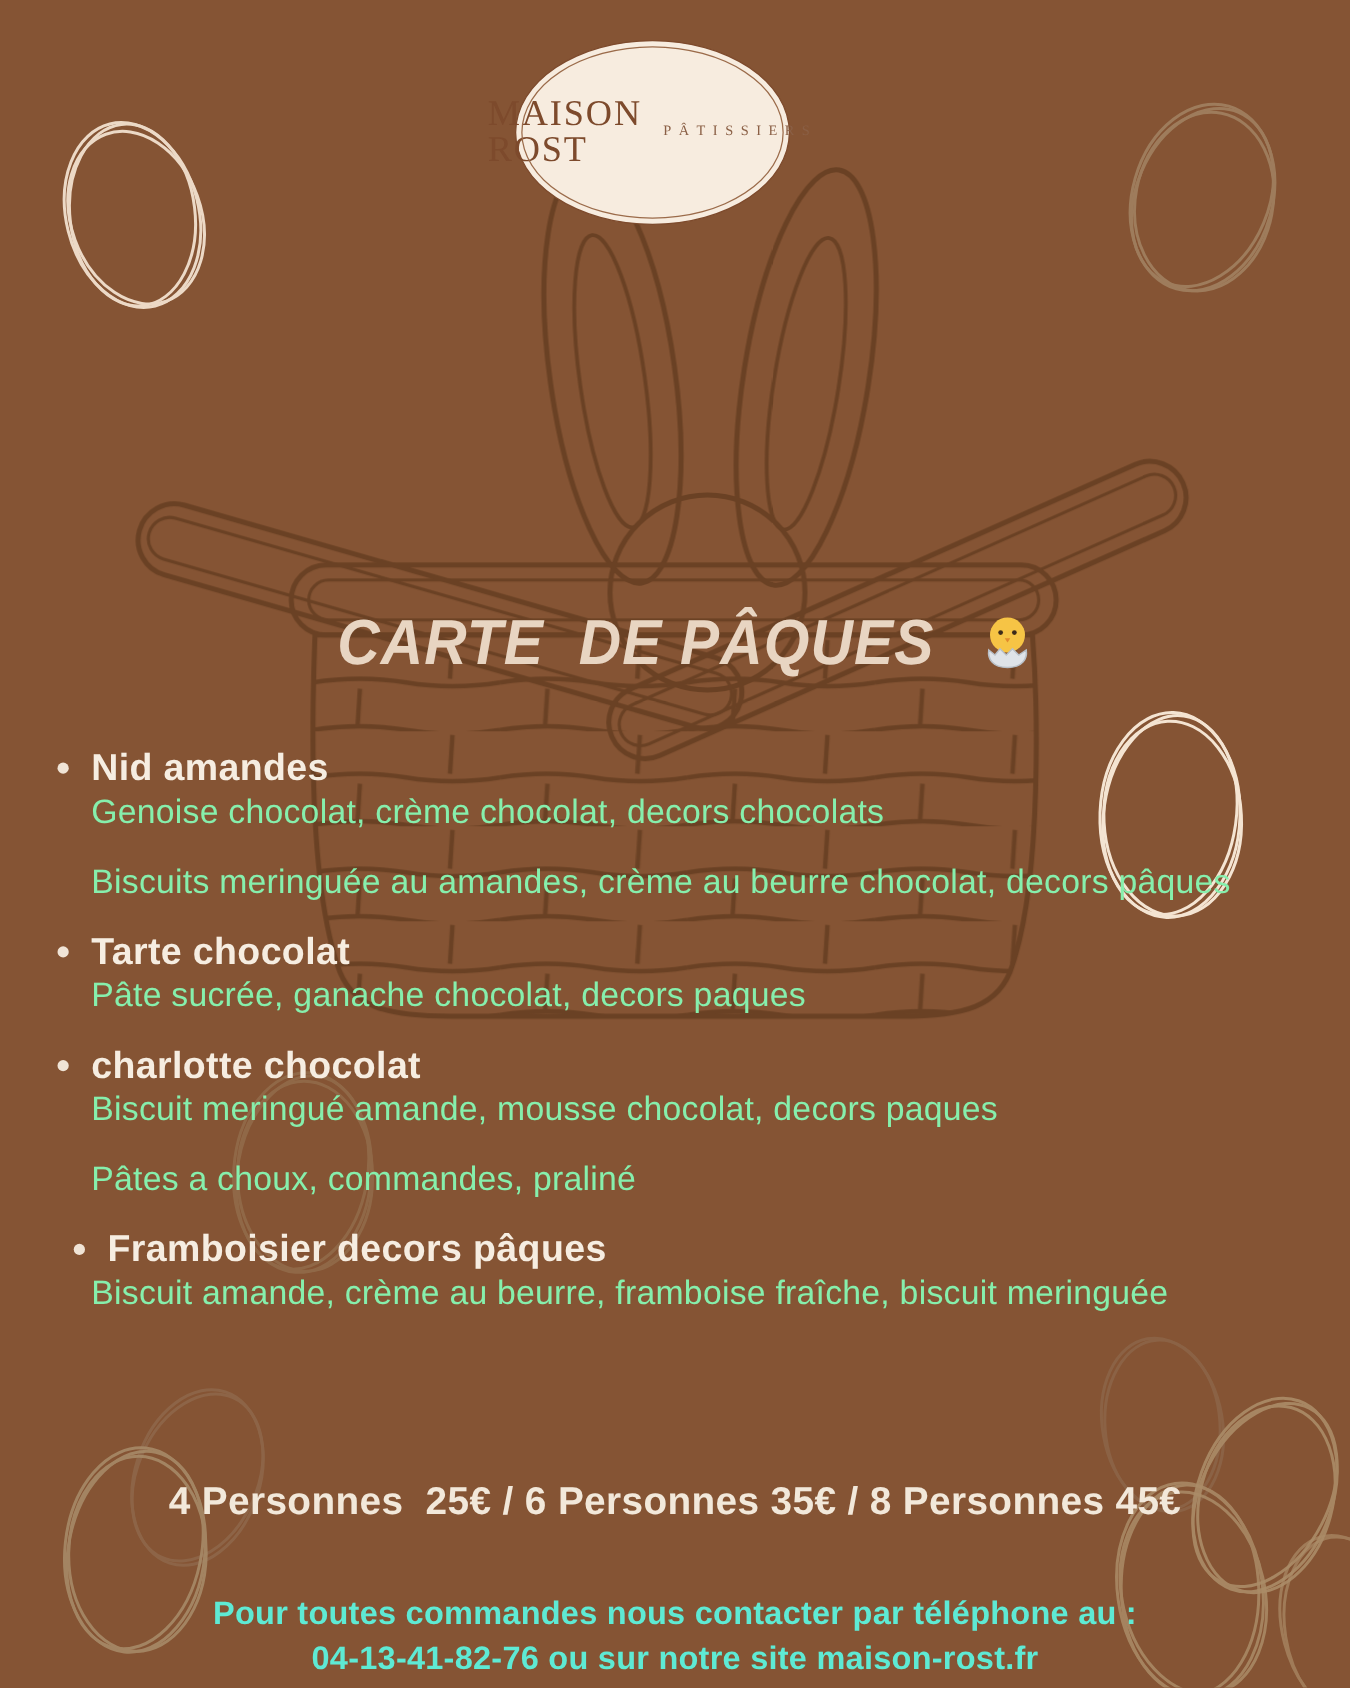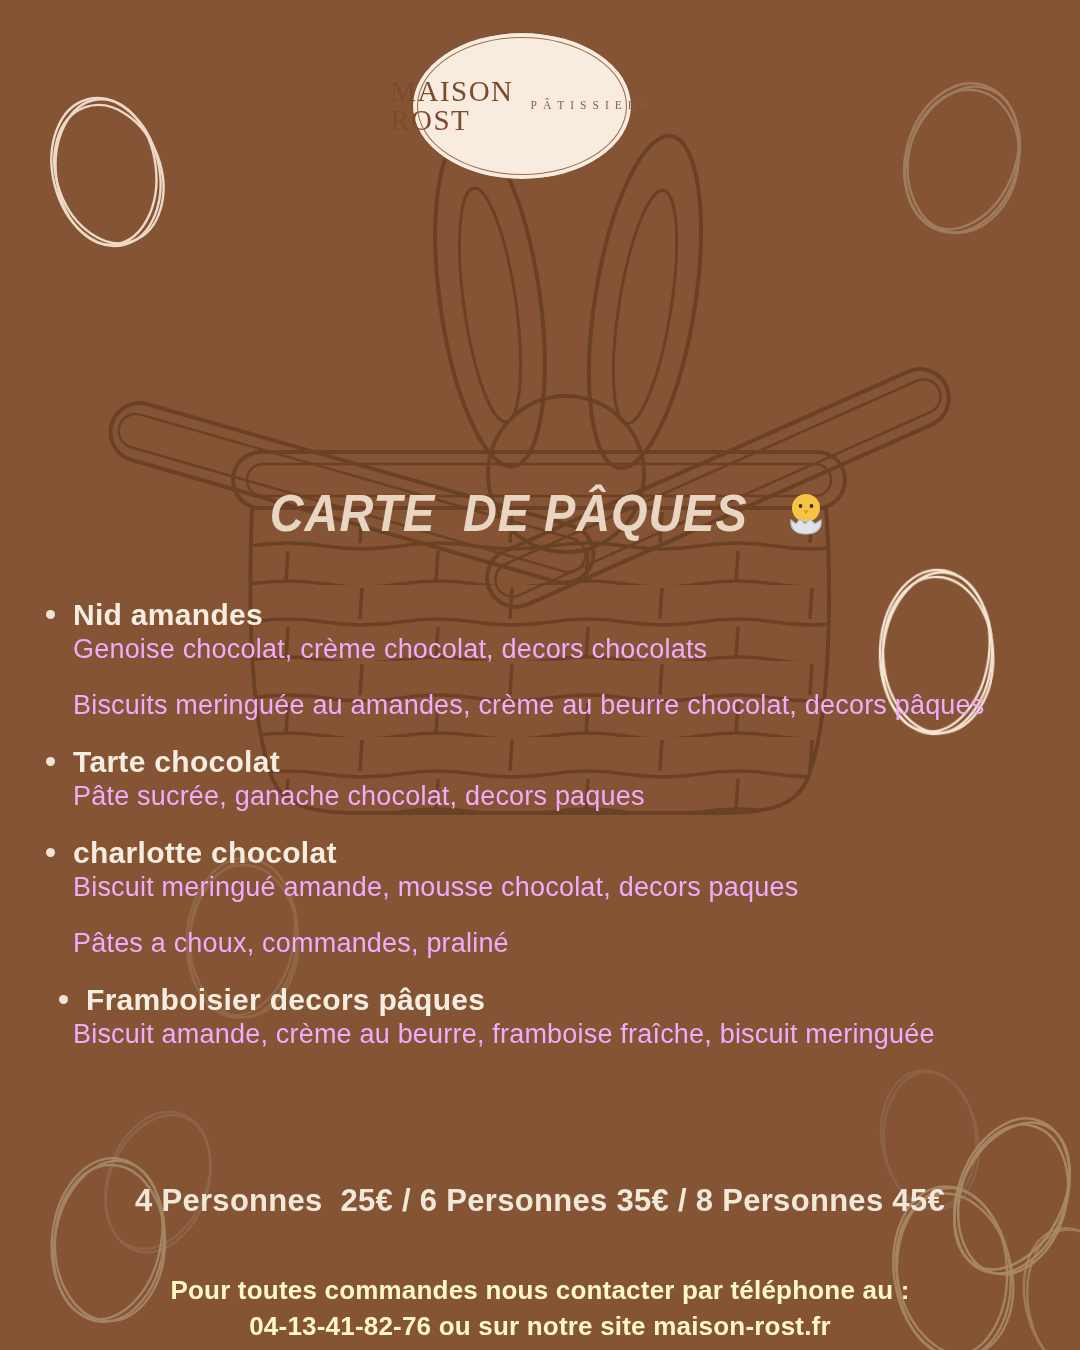--- a/index.html
+++ b/index.html
@@ -49,31 +49,31 @@
     display:flex;align-items:center;
     font-size:30px;font-weight:bold;color:#f6ede1;line-height:35px;letter-spacing:.3px;
   }
   .item-name::before{
     content:"";width:9px;height:9px;border-radius:50%;background:#f0e4d6;
     margin:0 18px 0 2px;flex:none;
   }
   .menu-item:nth-child(5) .item-name::before{margin-left:11px;}
   .menu-item:nth-child(6) .item-name::before{margin-left:15px;}
   .item-desc{
-    font-size:27px;color:#f0abfc;line-height:34px;padding-left:29px;letter-spacing:.2px;
+    font-size:27px;color:#86efac;line-height:34px;padding-left:29px;letter-spacing:.2px;
   }
 
   
   .pricing{
     position:absolute;top:1183px;left:0;width:100%;text-align:center;z-index:2;
     font-size:31px;font-weight:bold;color:#f2e8da;white-space:pre-wrap;letter-spacing:.3px;
   }
   .contact{
     position:absolute;top:1272px;left:0;width:100%;text-align:center;z-index:2;
-    font-size:26px;font-weight:bold;color:#fef9c3;line-height:36px;letter-spacing:.2px;
+    font-size:26px;font-weight:bold;color:#5eead4;line-height:36px;letter-spacing:.2px;
   }
 </style>
 </head>
 <body>
 
 <svg class="decor" viewBox="0 0 1080 1350" xmlns="http://www.w3.org/2000/svg">
   <defs>
     <pattern id="weave" width="150" height="76" patternUnits="userSpaceOnUse" x="250" y="509">
       <path d="M0,37 Q38,31 75,37 T150,37" stroke="#4f2f15" stroke-width="3.5" fill="none"></path>
       <path d="M0,75 Q38,69 75,75 T150,75" stroke="#4f2f15" stroke-width="3.5" fill="none"></path>

